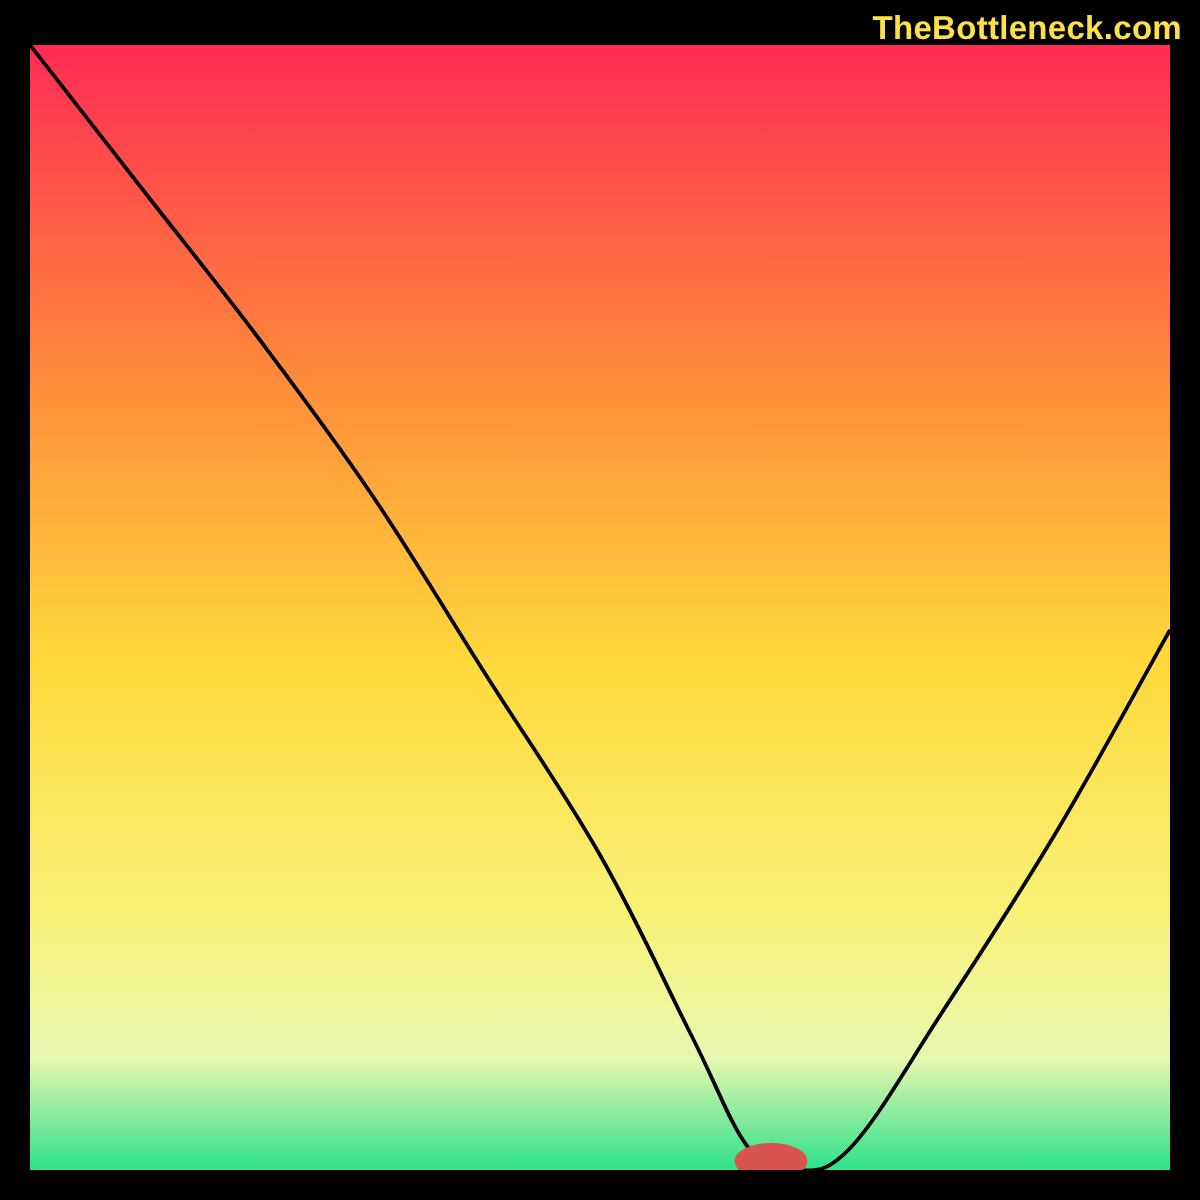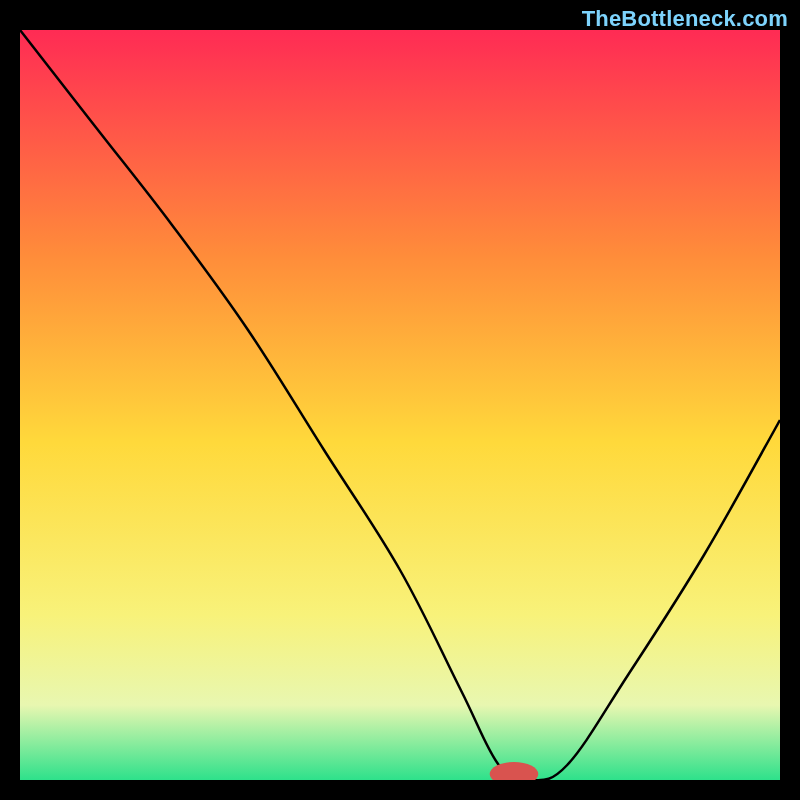--- a/index.html
+++ b/index.html
@@ -10,21 +10,21 @@
     height: 800px;
     background: #000;
   }
   .watermark {
     position: absolute;
     top: 6px;
     right: 12px;
     font-family: Arial, Helvetica, sans-serif;
     font-size: 22px;
     font-weight: 600;
-    color: #7dd3fc;
+    color: #fde047;
     letter-spacing: 0.2px;
     z-index: 5;
   }
   .plot {
     position: absolute;
     left: 20px;
     top: 30px;
     width: 760px;
     height: 750px;
   }

